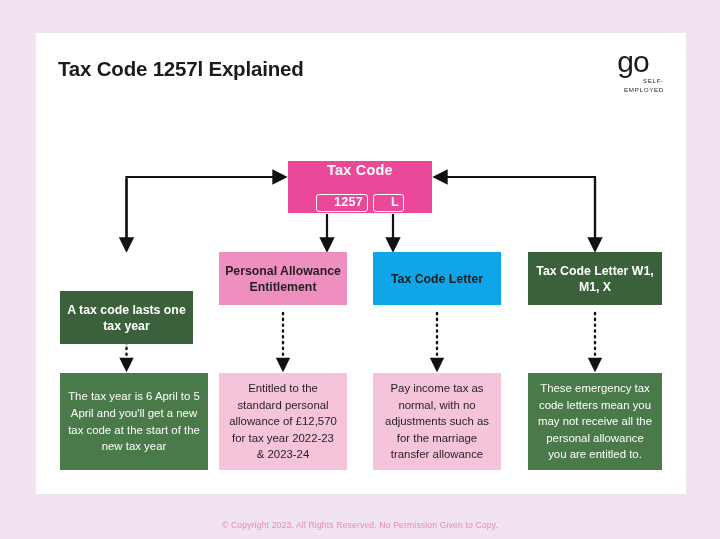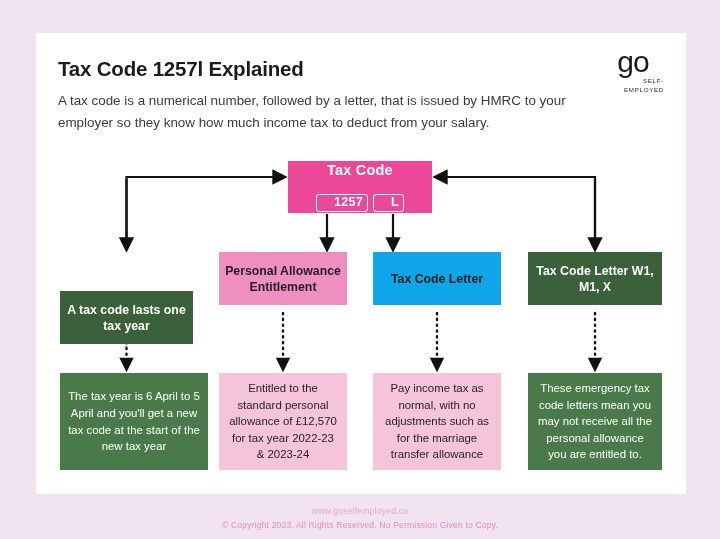--- a/index.html
+++ b/index.html
@@ -183,21 +183,20 @@
   }
 </style>
 </head>
 <body>
 
 <div class="page">
 
   <div class="card">
 
     <div class="title">Tax Code 1257l Explained</div>
-    <div class="intro">A tax code is a numerical number, followed by a letter, that is issued by HMRC to your employer so they know how much income tax to deduct from your salary.</div>
 
     <div class="logo">
       <div class="logo-go">go</div>
       <div class="logo-sub">SELF-</div>
       <div class="logo-sub">EMPLOYED</div>
     </div>
 
     <div class="diagram">
 
       <svg width="650" height="461">
@@ -246,17 +245,16 @@
 
       <div class="box node-d d1">The tax year is 6 April to 5 April and you'll get a new tax code at the start of the new tax year</div>
       <div class="box node-d d2">Entitled to the standard personal allowance of £12,570 for tax year 2022-23 &amp; 2023-24</div>
       <div class="box node-d d3">Pay income tax as normal, with no adjustments such as for the marriage transfer allowance</div>
       <div class="box node-d d4">These emergency tax code letters mean you may not receive all the personal allowance you are entitled to.</div>
 
     </div>
   </div>
 
   <div class="footer">
-    <div class="footer-url">www.goselfemployed.co</div>
     <div class="footer-copy">© Copyright 2023. All Rights Reserved. No Permission Given to Copy.</div>
   </div>
 
 </div>
 
 </body></html>

